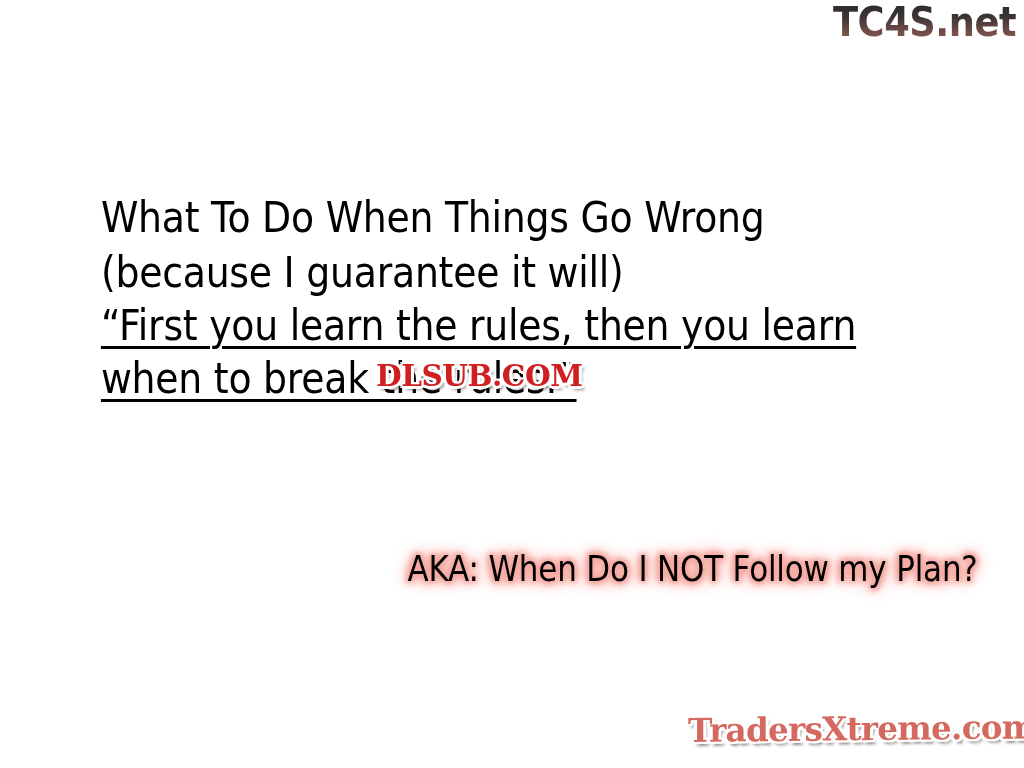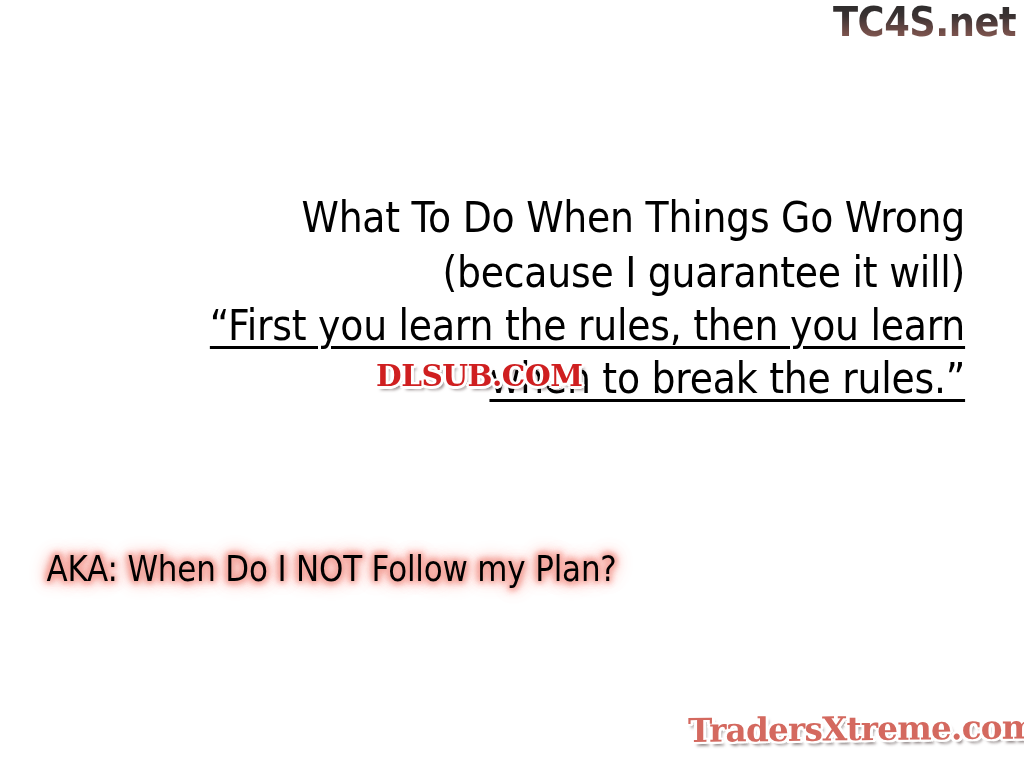--- a/index.html
+++ b/index.html
@@ -49,21 +49,21 @@
     user-select: none;
     white-space: nowrap;
   }
 
   
   .body-text {
     position: absolute;
     left: 0;
     right: 0;
     top: 196px;
-    text-align: right;
+    text-align: left;
     color: #000000;
     font-family: "DejaVu Sans", "Liberation Sans", sans-serif;
     margin-left: 42px;
   }
 
   .line {
     display: block;
     white-space: nowrap;
     line-height: 1.0;
   }
@@ -91,21 +91,21 @@
     text-decoration-thickness: 3px;
     text-underline-offset: 6px;
   }
 
   
   .aka-line {
     position: absolute;
     left: 0;
     right: 0;
     top: 548px;
-    text-align: left;
+    text-align: right;
     font-family: "DejaVu Sans", "Liberation Sans", sans-serif;
     font-size: 36px;
     letter-spacing: -0.2px;
     color: #000000;
     white-space: nowrap;
   }
   .aka-line span.glow {
     display: inline-block;
     transform: scaleX(0.86);
     text-shadow:

